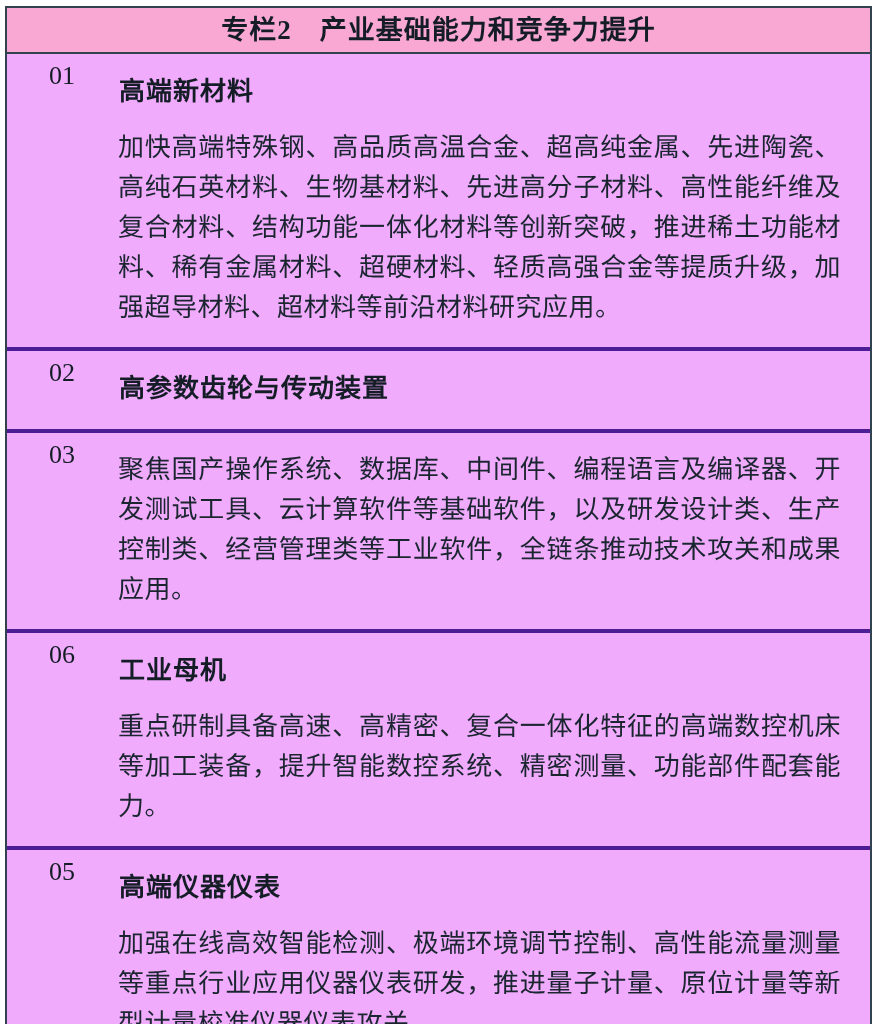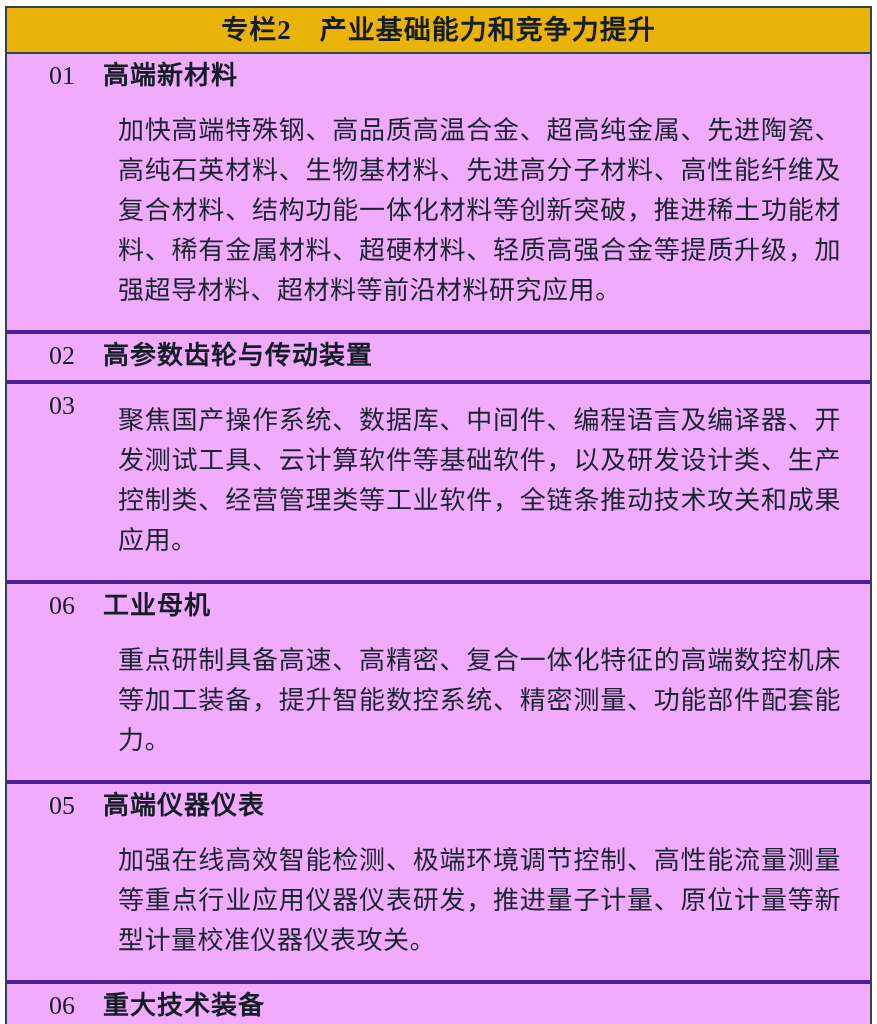--- a/index.html
+++ b/index.html
@@ -12,21 +12,21 @@
   }
   .panel {
     position: absolute;
     left: 5px;
     top: 6px;
     width: 863px;
     border: 2px solid #32424f;
     background: #cfe8f7;
   }
   .title-bar {
-    background: #eab308;
+    background: #f9a8d4;
     border-bottom: 2px solid #32424f;
     height: 44px;
     line-height: 44px;
     text-align: center;
     font-size: 27px;
     font-weight: bold;
     color: #141c26;
     letter-spacing: 1px;
   }
   .row {
@@ -45,21 +45,21 @@
     font-size: 26px;
     line-height: 40px;
     color: #141c26;
     font-family: "Liberation Serif", "DejaVu Serif", serif;
   }
   .content {
     flex: 1;
     margin-right: 14px;
   }
   .heading {
-    margin: 0;
+    margin: 16px;
     font-size: 26px;
     line-height: 40px;
     font-weight: bold;
     color: #141c26;
     letter-spacing: 1px;
   }
   .body-text {
     margin: 15px;
     font-size: 26px;
     line-height: 40px;

